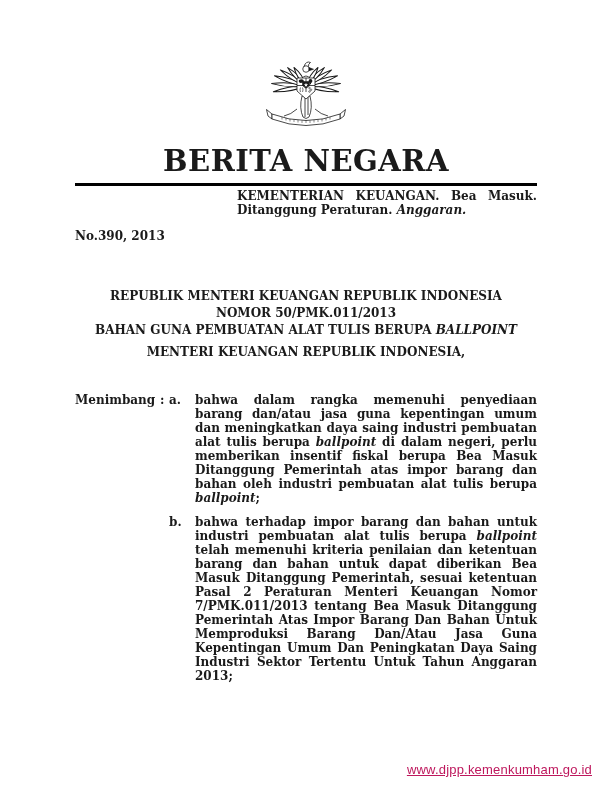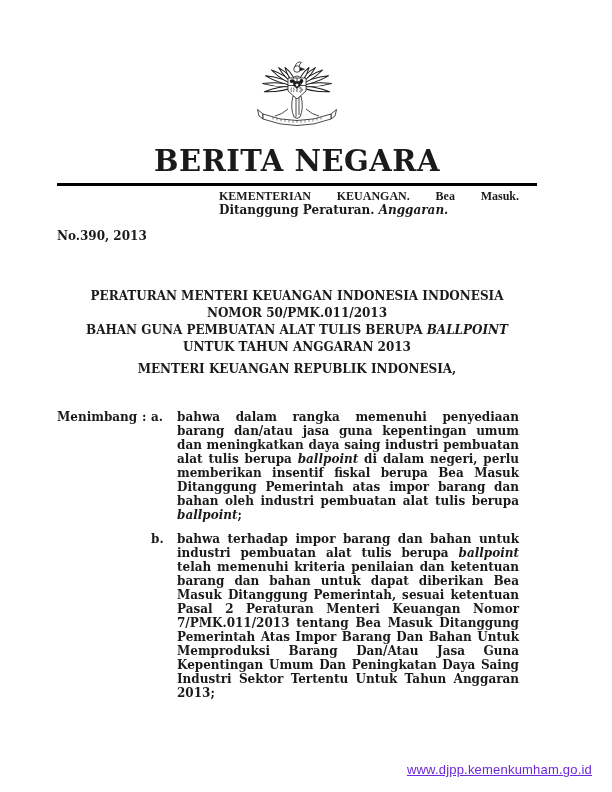--- a/index.html
+++ b/index.html
@@ -4,33 +4,33 @@
 <style>
   html,body { margin:0; padding:0; background:#ffffff; }
   .page {
     position:relative;
     width:612px; height:792px;
     background:#ffffff;
     color:#1a1a1a;
     font-family:"DejaVu Serif", serif;
     overflow:hidden;
   }
-  .content { padding:36px 75px 0 57px; }
+  .content { padding:36px 75px 0 75px; }
 
   
   .emblem { display:block; margin:0 auto; }
 
   
   .bn-title { margin-top:8px; text-align:center; font-weight:bold; font-size:29px; line-height:30px; letter-spacing:0.5px; }
   .rule { margin-top:7px; height:2.5px; background:#000; }
 
   .gazette-row { display:flex; margin-top:3px; font-size:12px; font-weight:bold; line-height:14.5px; }
   .issue { width:162px;margin-top:40px; }
   .subject { width:300px; }
-  .subject-l1 { text-align:justify; text-align-last:justify;font-family:Liberation Serif, serif; }
+  .subject-l1 { text-align:justify; text-align-last:justify; }
   .subject-l2 { text-align:left; }
 
   
   .titleblock { margin-top:45px; text-align:center; font-size:12px; font-weight:bold; line-height:17px; }
   .invocation { margin-top:9px; text-align:center; font-size:12px; font-weight:bold; line-height:17px; }
   .authority  { margin-top:5px; text-align:center; font-size:12px; font-weight:bold; line-height:17px; }
 
   
   .consider { display:flex; margin-top:32px; font-size:12px; font-weight:bold; line-height:14px; }
   .c-label { width:85px; }
@@ -39,21 +39,21 @@
   .c-item  { display:flex; margin-bottom:10px; }
   .c-marker { width:26px; }
   .c-text { width:342px; text-align:justify; }
 
   i { font-style:italic; }
 
   
   .footer-link {
     position:absolute; right:20px; bottom:15px;
     font-family:"Liberation Sans", sans-serif;
-    font-size:13px; color:#6d28d9;
+    font-size:13px; color:#be185d;
     text-decoration:underline;
     letter-spacing:0.2px;
   }
 </style>
 </head>
 <body>
 
 <div class="page">
   <div class="content">
 
@@ -116,24 +116,23 @@
 
     <div class="gazette-row">
       <div class="issue">No.390, 2013</div>
       <div class="subject">
         <div class="subject-l1">KEMENTERIAN KEUANGAN. Bea Masuk.</div>
         <div class="subject-l2"><span>Ditanggung Peraturan. </span><i>Anggaran.</i></div>
       </div>
     </div>
 
     <div class="titleblock">
-      <div><span>PERATURAN MENTERI KEUANGAN INDONESIA INDONESIA</span></div>
+      <div><span>REPUBLIK MENTERI KEUANGAN REPUBLIK INDONESIA</span></div>
       <div><span>NOMOR 50/PMK.011/2013</span></div>
       <div><span>BAHAN GUNA PEMBUATAN ALAT TULIS BERUPA </span><i>BALLPOINT</i></div>
-      <div><span>UNTUK TAHUN ANGGARAN 2013</span></div>
     </div>
 
     <div class="authority">MENTERI KEUANGAN REPUBLIK INDONESIA,</div>
 
     <div class="consider">
       <div class="c-label">Menimbang</div>
       <div class="c-colon">:</div>
       <div class="c-items">
         <div class="c-item">
           <div class="c-marker">a.</div>

